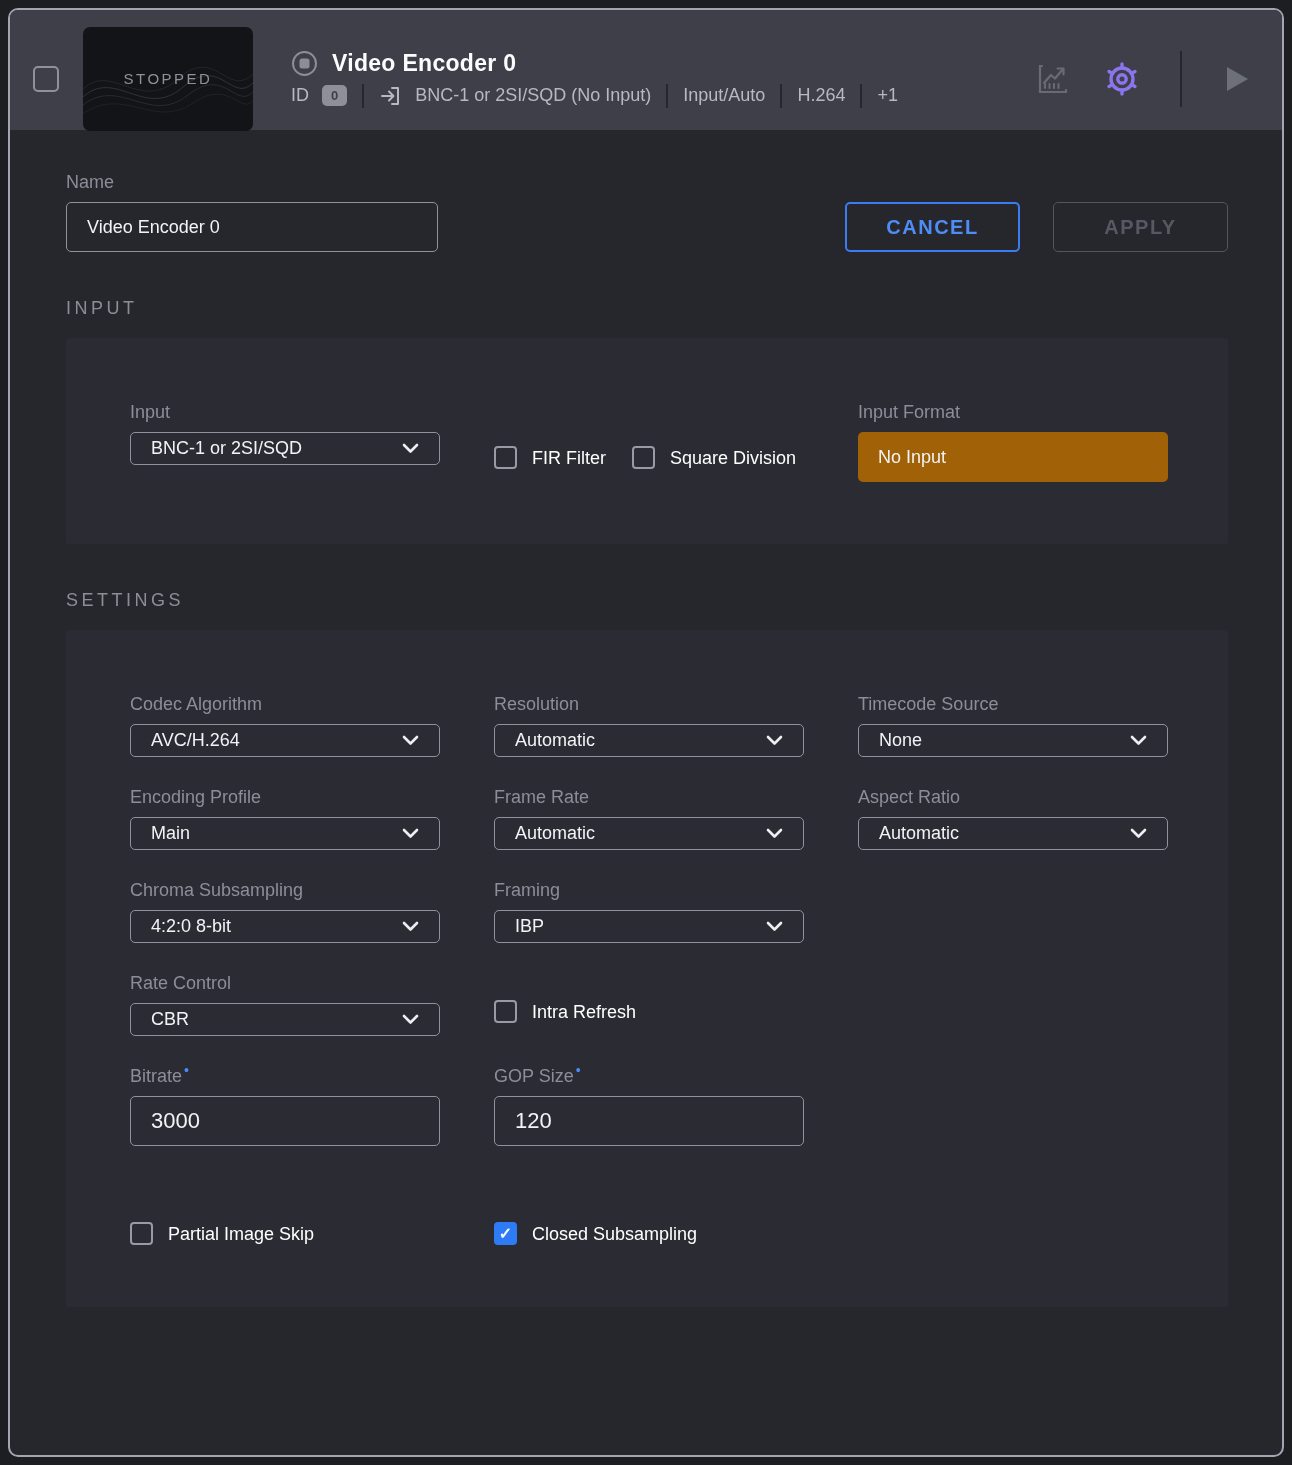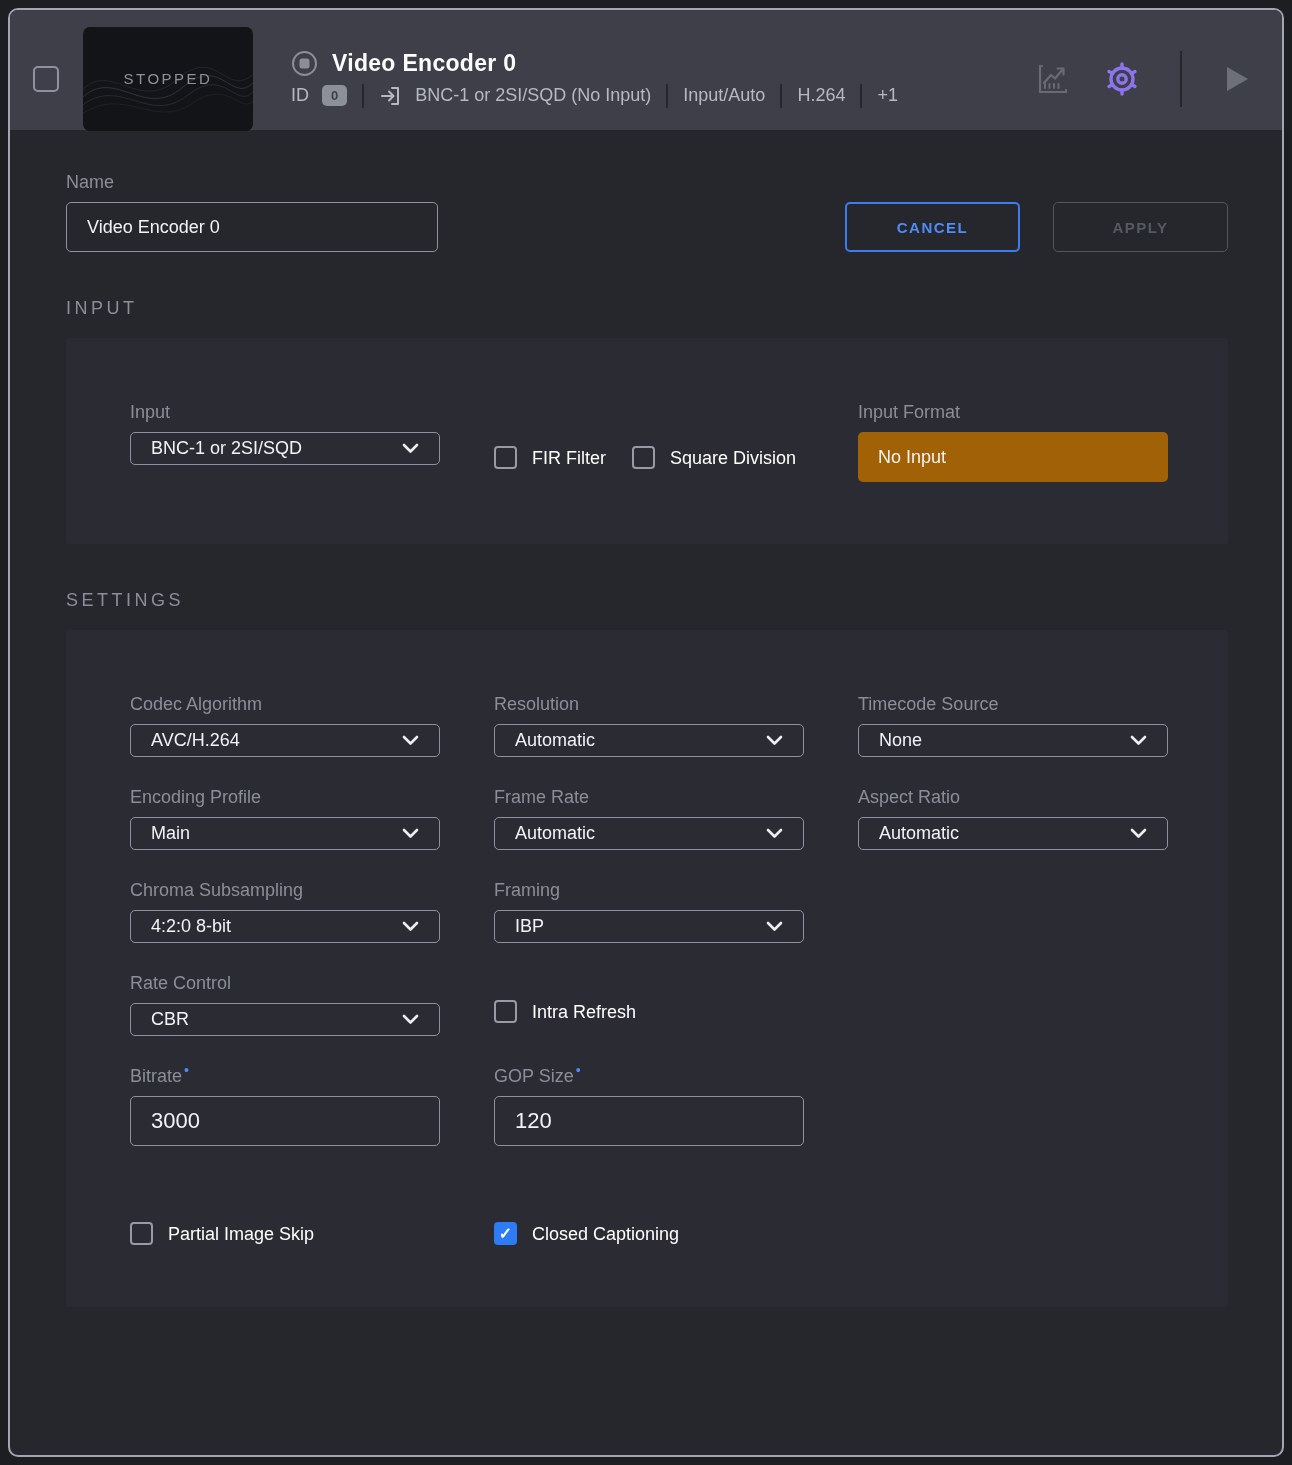--- a/index.html
+++ b/index.html
@@ -51,21 +51,21 @@
   .req-dot { color:#4a8cf7; font-size:14px; vertical-align:super; margin-left:2px; line-height:0; }
 
   .name-row { display:flex; justify-content:space-between; align-items:flex-end; }
   .text-input {
     width:372px; height:50px; background:transparent; border:1px solid #8f929e; border-radius:5px;
     color:#f2f3f6; font-size:18px; padding:0 20px; outline:none;
   }
   .btn-row { display:flex; gap:33px; }
   .btn {
     width:175px; height:50px; border-radius:5px; background:transparent;
-    font-size:15px; font-weight:bold; letter-spacing:1.5px; cursor:pointer;
+    font-size:20px; font-weight:bold; letter-spacing:1.5px; cursor:pointer;
     font-family:"Liberation Sans", sans-serif;
   }
   .btn-cancel { border:2px solid #3b7cf0; color:#4e8df6; }
   .btn-apply  { border:1px solid #53555f; color:#565863; }
 
   .section-heading { color:#8b8e99; font-size:18px; letter-spacing:3.5px; margin-top:46px; }
   .panel { background:#2b2c33; border-radius:3px; margin-top:19px; }
   .panel-inner { padding:64px 64px 62px 64px; }
   .grid3 { display:grid; grid-template-columns:310px 310px 310px; column-gap:54px; row-gap:30px; }
 
@@ -326,21 +326,21 @@
           <div></div>
         </div>
 
         <div class="settings-cb-row">
           <div class="cb-row">
             <span class="cb"></span>
             <span>Partial Image Skip</span>
           </div>
           <div class="cb-row">
             <span class="cb checked"></span>
-            <span>Closed Captioning</span>
+            <span>Closed Subsampling</span>
           </div>
         </div>
 
       </div>
     </div>
 
   </div>
 </div>
 
 </body></html>

